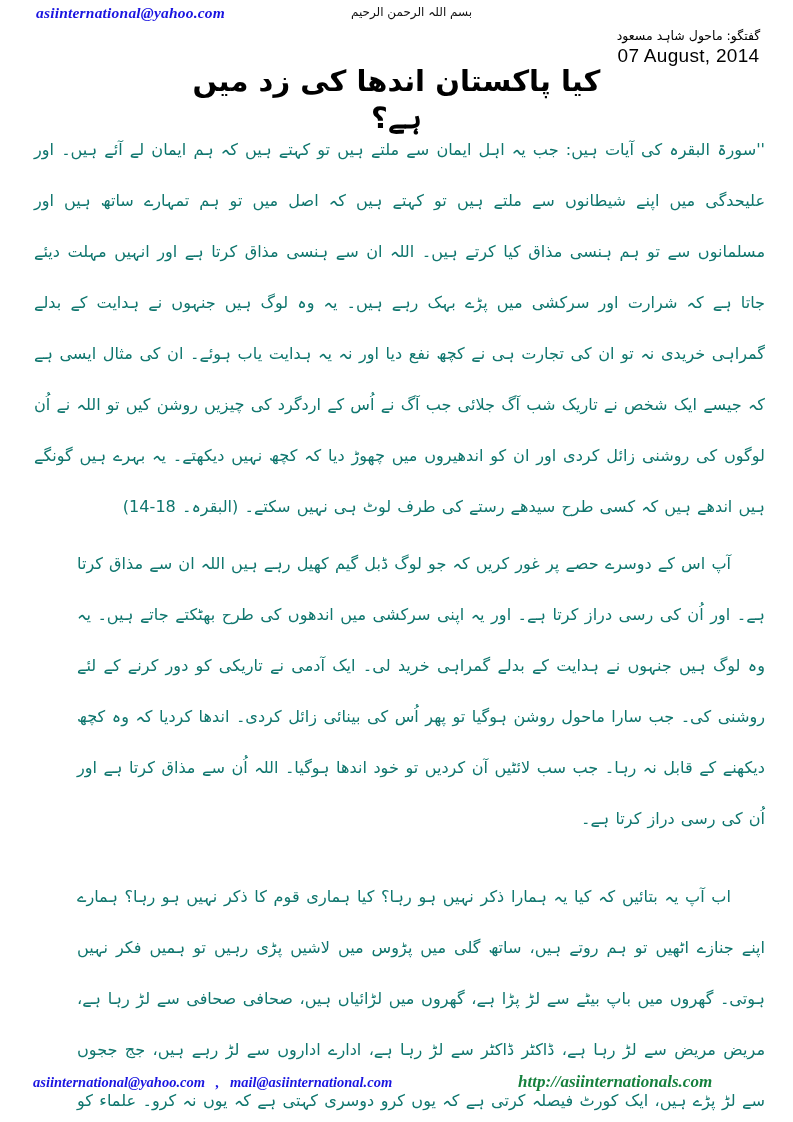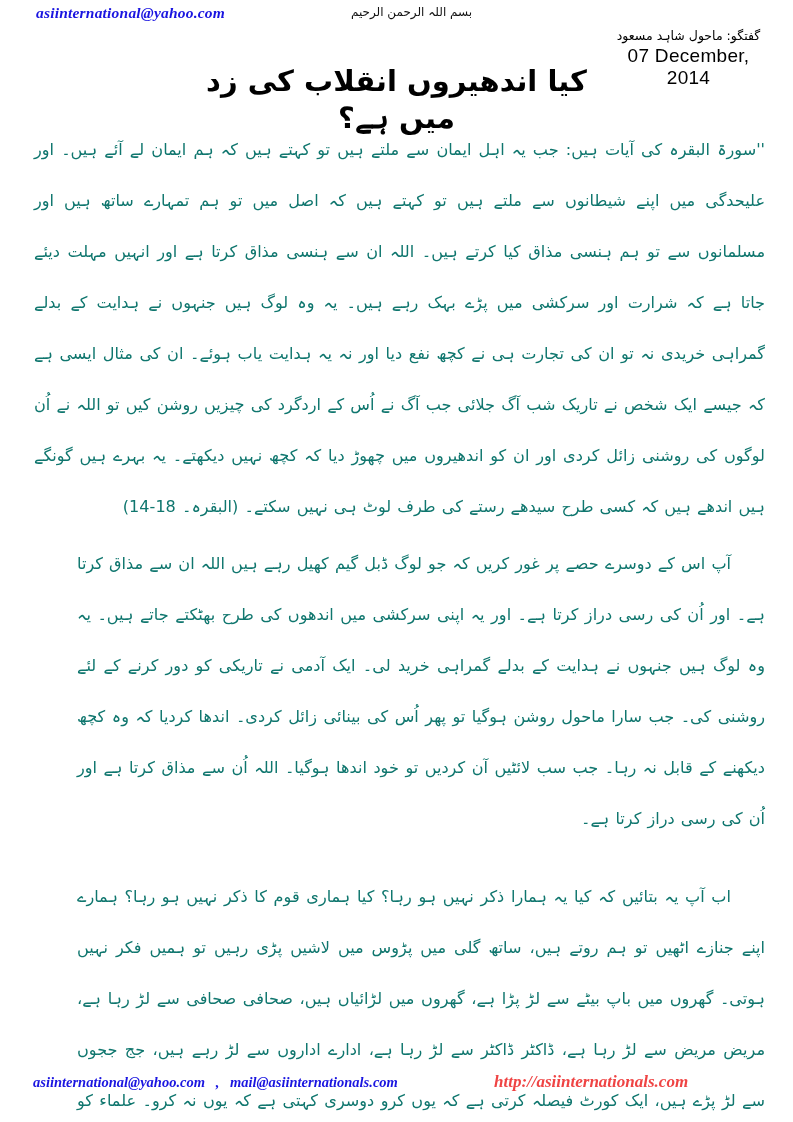--- a/index.html
+++ b/index.html
@@ -147,61 +147,61 @@
     font-size: 14.5px;
     white-space: nowrap;
   }
   .footer-sep {
     display: inline-block;
     padding: 0 7px;
     color: #1a15e0;
   }
   .footer-url {
     position: absolute;
-    left: 494px;
+    left: 518px;
     top: -2px;
-    color: #ef4444;
+    color: #15803d;
     font-family: "Liberation Serif", "DejaVu Serif", serif;
     font-style: italic;
     font-weight: bold;
     font-size: 17px;
     white-space: nowrap;
   }
 </style>
 </head>
 <body>
 
 <div class="page">
 
   <div class="masthead">
 
     <div class="masthead-email">asiinternational@yahoo.com</div>
 
     <div class="bismillah">بسم اللہ الرحمن الرحیم</div>
 
     <div class="byline-block">
       <div class="byline-author">گفتگو: ماحول شاہد مسعود</div>
-      <div class="byline-date">07 December, 2014</div>
+      <div class="byline-date">07 August, 2014</div>
     </div>
 
-    <h1 class="headline">کیا اندھیروں انقلاب کی زد میں ہے؟</h1>
+    <h1 class="headline">کیا پاکستان اندھا کی زد میں ہے؟</h1>
   </div>
 
   <div class="article">
 
     <p class="para">''سورۃ البقرہ کی آیات ہیں:  جب یہ اہل ایمان سے ملتے ہیں تو کہتے ہیں کہ ہم ایمان لے آئے ہیں۔ اور علیحدگی میں اپنے شیطانوں سے ملتے ہیں تو کہتے ہیں کہ اصل میں تو ہم تمہارے ساتھ ہیں اور مسلمانوں سے تو ہم ہنسی مذاق کیا کرتے ہیں۔ اللہ ان سے ہنسی مذاق کرتا ہے اور انہیں مہلت دیئے جاتا ہے کہ شرارت اور سرکشی میں پڑے بہک رہے ہیں۔ یہ وہ لوگ ہیں جنہوں نے ہدایت کے بدلے گمراہی خریدی نہ تو ان کی تجارت ہی نے کچھ نفع دیا اور نہ یہ ہدایت یاب ہوئے۔ ان کی مثال ایسی ہے کہ جیسے ایک شخص نے تاریک شب آگ جلائی جب آگ نے اُس کے اردگرد کی چیزیں روشن کیں تو اللہ نے اُن لوگوں کی روشنی زائل کردی اور ان کو اندھیروں میں چھوڑ دیا کہ کچھ نہیں دیکھتے۔ یہ بہرے ہیں گونگے ہیں اندھے ہیں کہ کسی طرح سیدھے رستے کی طرف لوٹ ہی نہیں سکتے۔ (البقرہ۔ 18-14)</p>
 
     <p class="para indent">آپ اس کے دوسرے حصے پر غور کریں کہ جو لوگ ڈبل گیم کھیل رہے ہیں اللہ ان سے مذاق کرتا ہے۔ اور اُن کی رسی دراز کرتا ہے۔ اور یہ اپنی سرکشی میں اندھوں کی طرح بھٹکتے جاتے ہیں۔ یہ وہ لوگ ہیں جنہوں نے ہدایت کے بدلے گمراہی خرید لی۔ ایک آدمی نے تاریکی کو دور کرنے کے لئے روشنی کی۔ جب سارا ماحول روشن ہوگیا تو پھر اُس کی بینائی زائل کردی۔ اندھا کردیا کہ وہ کچھ دیکھنے کے قابل نہ رہا۔ جب سب لائٹیں آن کردیں تو خود اندھا ہوگیا۔ اللہ اُن سے مذاق کرتا ہے اور اُن کی رسی دراز کرتا ہے۔</p>
 
     <p class="para indent gap-before">اب آپ یہ بتائیں کہ کیا یہ ہمارا ذکر نہیں ہو رہا؟  کیا ہماری قوم کا ذکر نہیں ہو رہا؟  ہمارے اپنے جنازے اٹھیں تو ہم روتے ہیں، ساتھ گلی میں پڑوس میں لاشیں پڑی رہیں تو ہمیں فکر نہیں ہوتی۔ گھروں میں باپ بیٹے سے لڑ پڑا ہے، گھروں میں لڑائیاں ہیں، صحافی صحافی سے لڑ رہا ہے، مریض مریض سے لڑ رہا ہے، ڈاکٹر ڈاکٹر سے لڑ رہا ہے، ادارے اداروں سے لڑ رہے ہیں، جج ججوں سے لڑ پڑے ہیں، ایک کورٹ فیصلہ کرتی ہے کہ یوں کرو دوسری کہتی ہے کہ یوں نہ کرو۔ علماء کو دیکھ لیں وہ آپس میں لڑ رہے ہیں۔  سنی سنیوں سے لڑ رہا ہے۔ بلوچ بلوچ سے لڑ رہا ہے، پنجابی پنجابی سے۔ اب ہر طرف افراتفری ہوگئی ہے۔</p>
 
   </div>
 
   <div class="footer">
     <div class="footer-emails">
       <span>asiinternational@yahoo.com</span>
       <span class="footer-sep">,</span>
-      <span>mail@asiinternationals.com</span>
+      <span>mail@asiinternational.com</span>
     </div>
     <div class="footer-url">http://asiinternationals.com</div>
   </div>
 
 </div>
 
 </body></html>

